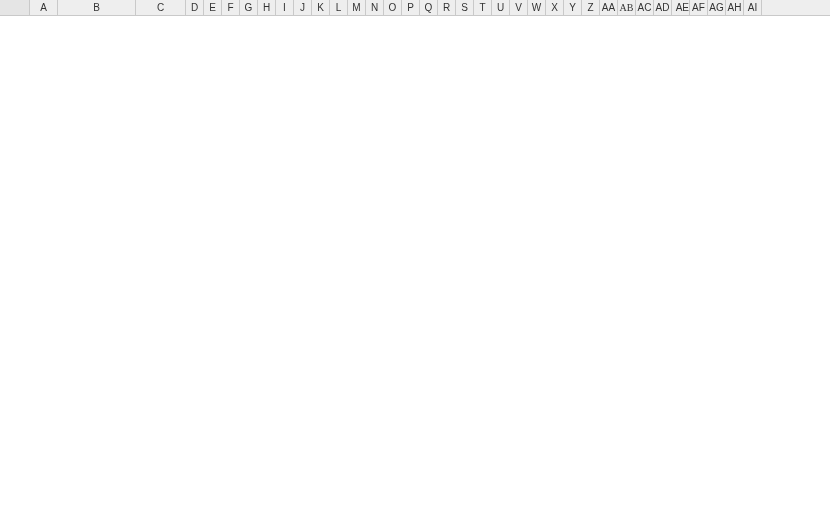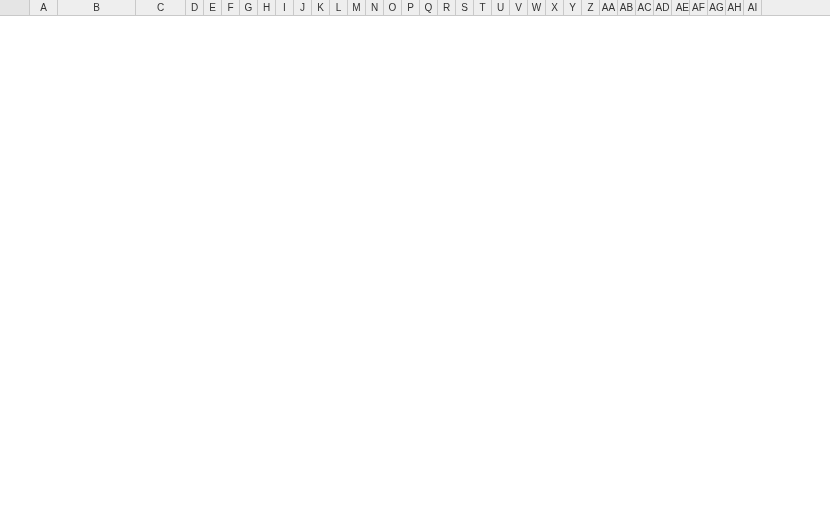--- a/index.html
+++ b/index.html
@@ -80,21 +80,21 @@
       <div style="width: 18px;">R</div>
       <div style="width: 18px;">S</div>
       <div style="width: 18px;">T</div>
       <div style="width: 18px;">U</div>
       <div style="width: 18px;">V</div>
       <div style="width: 18px;">W</div>
       <div style="width: 18px;">X</div>
       <div style="width: 18px;">Y</div>
       <div style="width: 18px;">Z</div>
       <div style="width: 18px;">AA</div>
-      <div style="width: 18px;">AB</div>
+      <div style="width: 18px; font-family: Liberation Serif, serif;">AB</div>
       <div style="width: 18px;">AC</div>
       <div style="width: 18px;">AD</div>
       <div style="width: 18px; text-align: right;">AE</div>
       <div style="width: 18px;">AF</div>
       <div style="width: 18px;">AG</div>
       <div style="width: 18px;">AH</div>
       <div style="width: 18px;">AI</div>
     </div>
 
   <div class="rowcol" id="rowcol">

